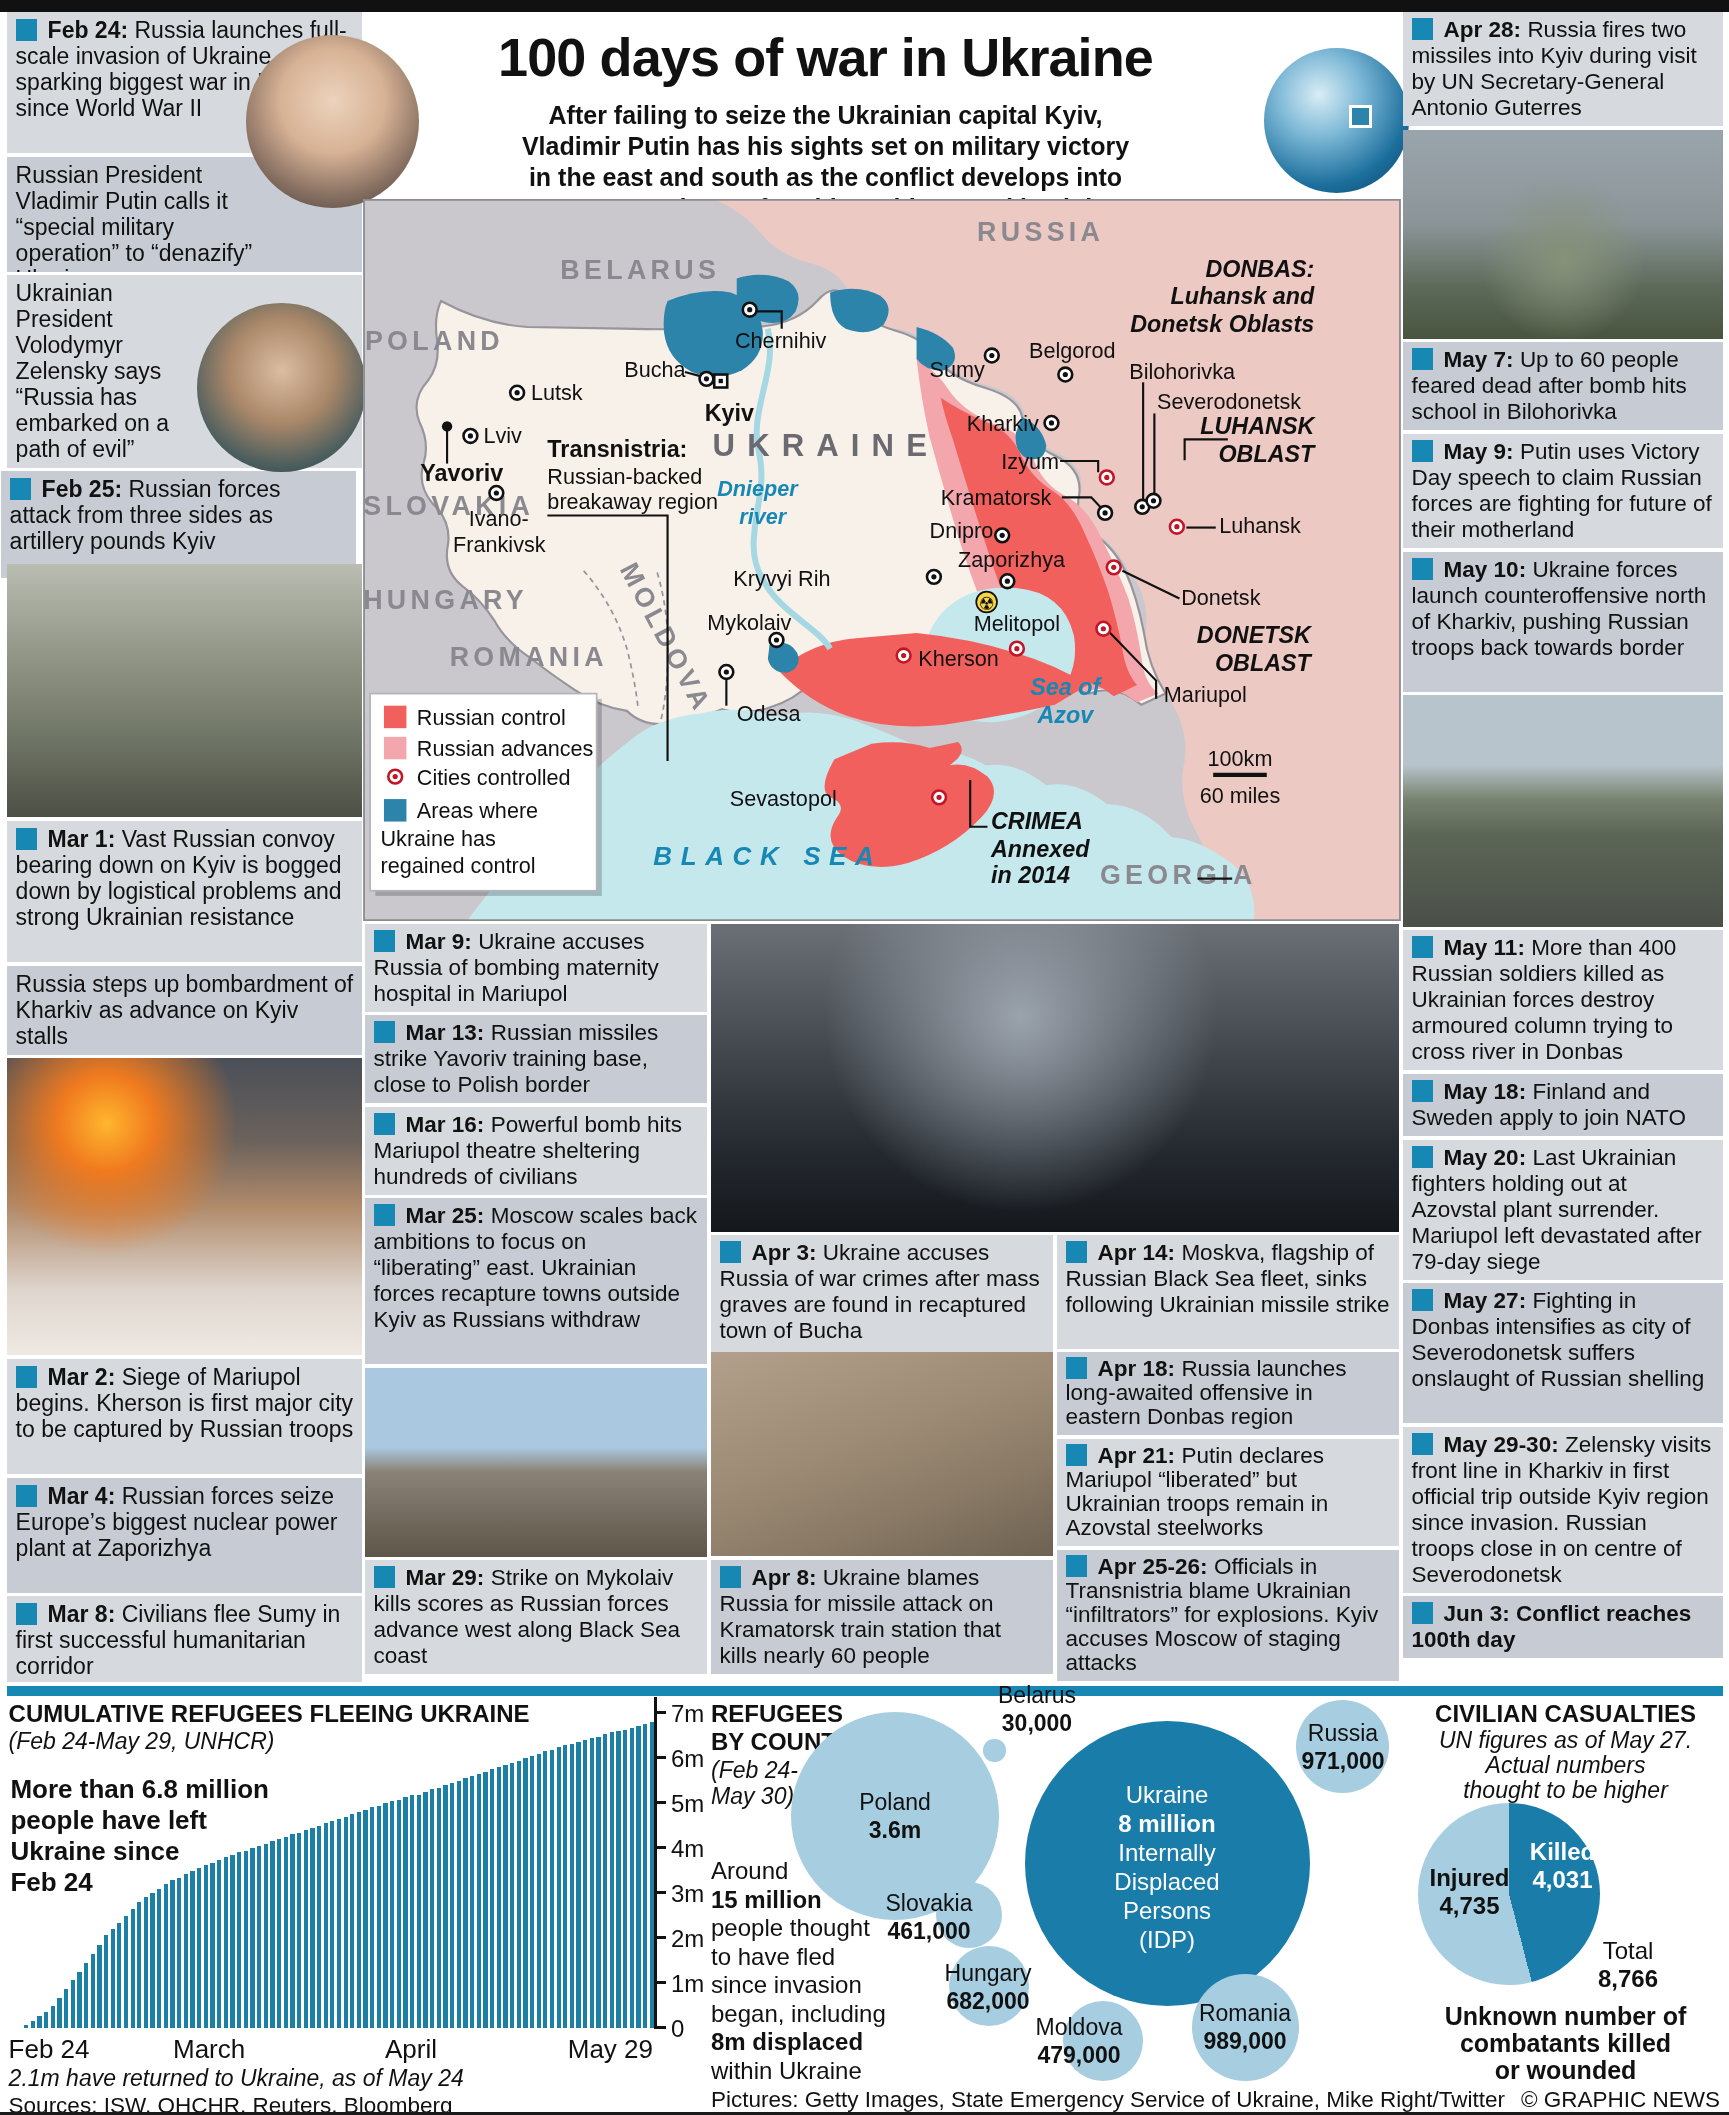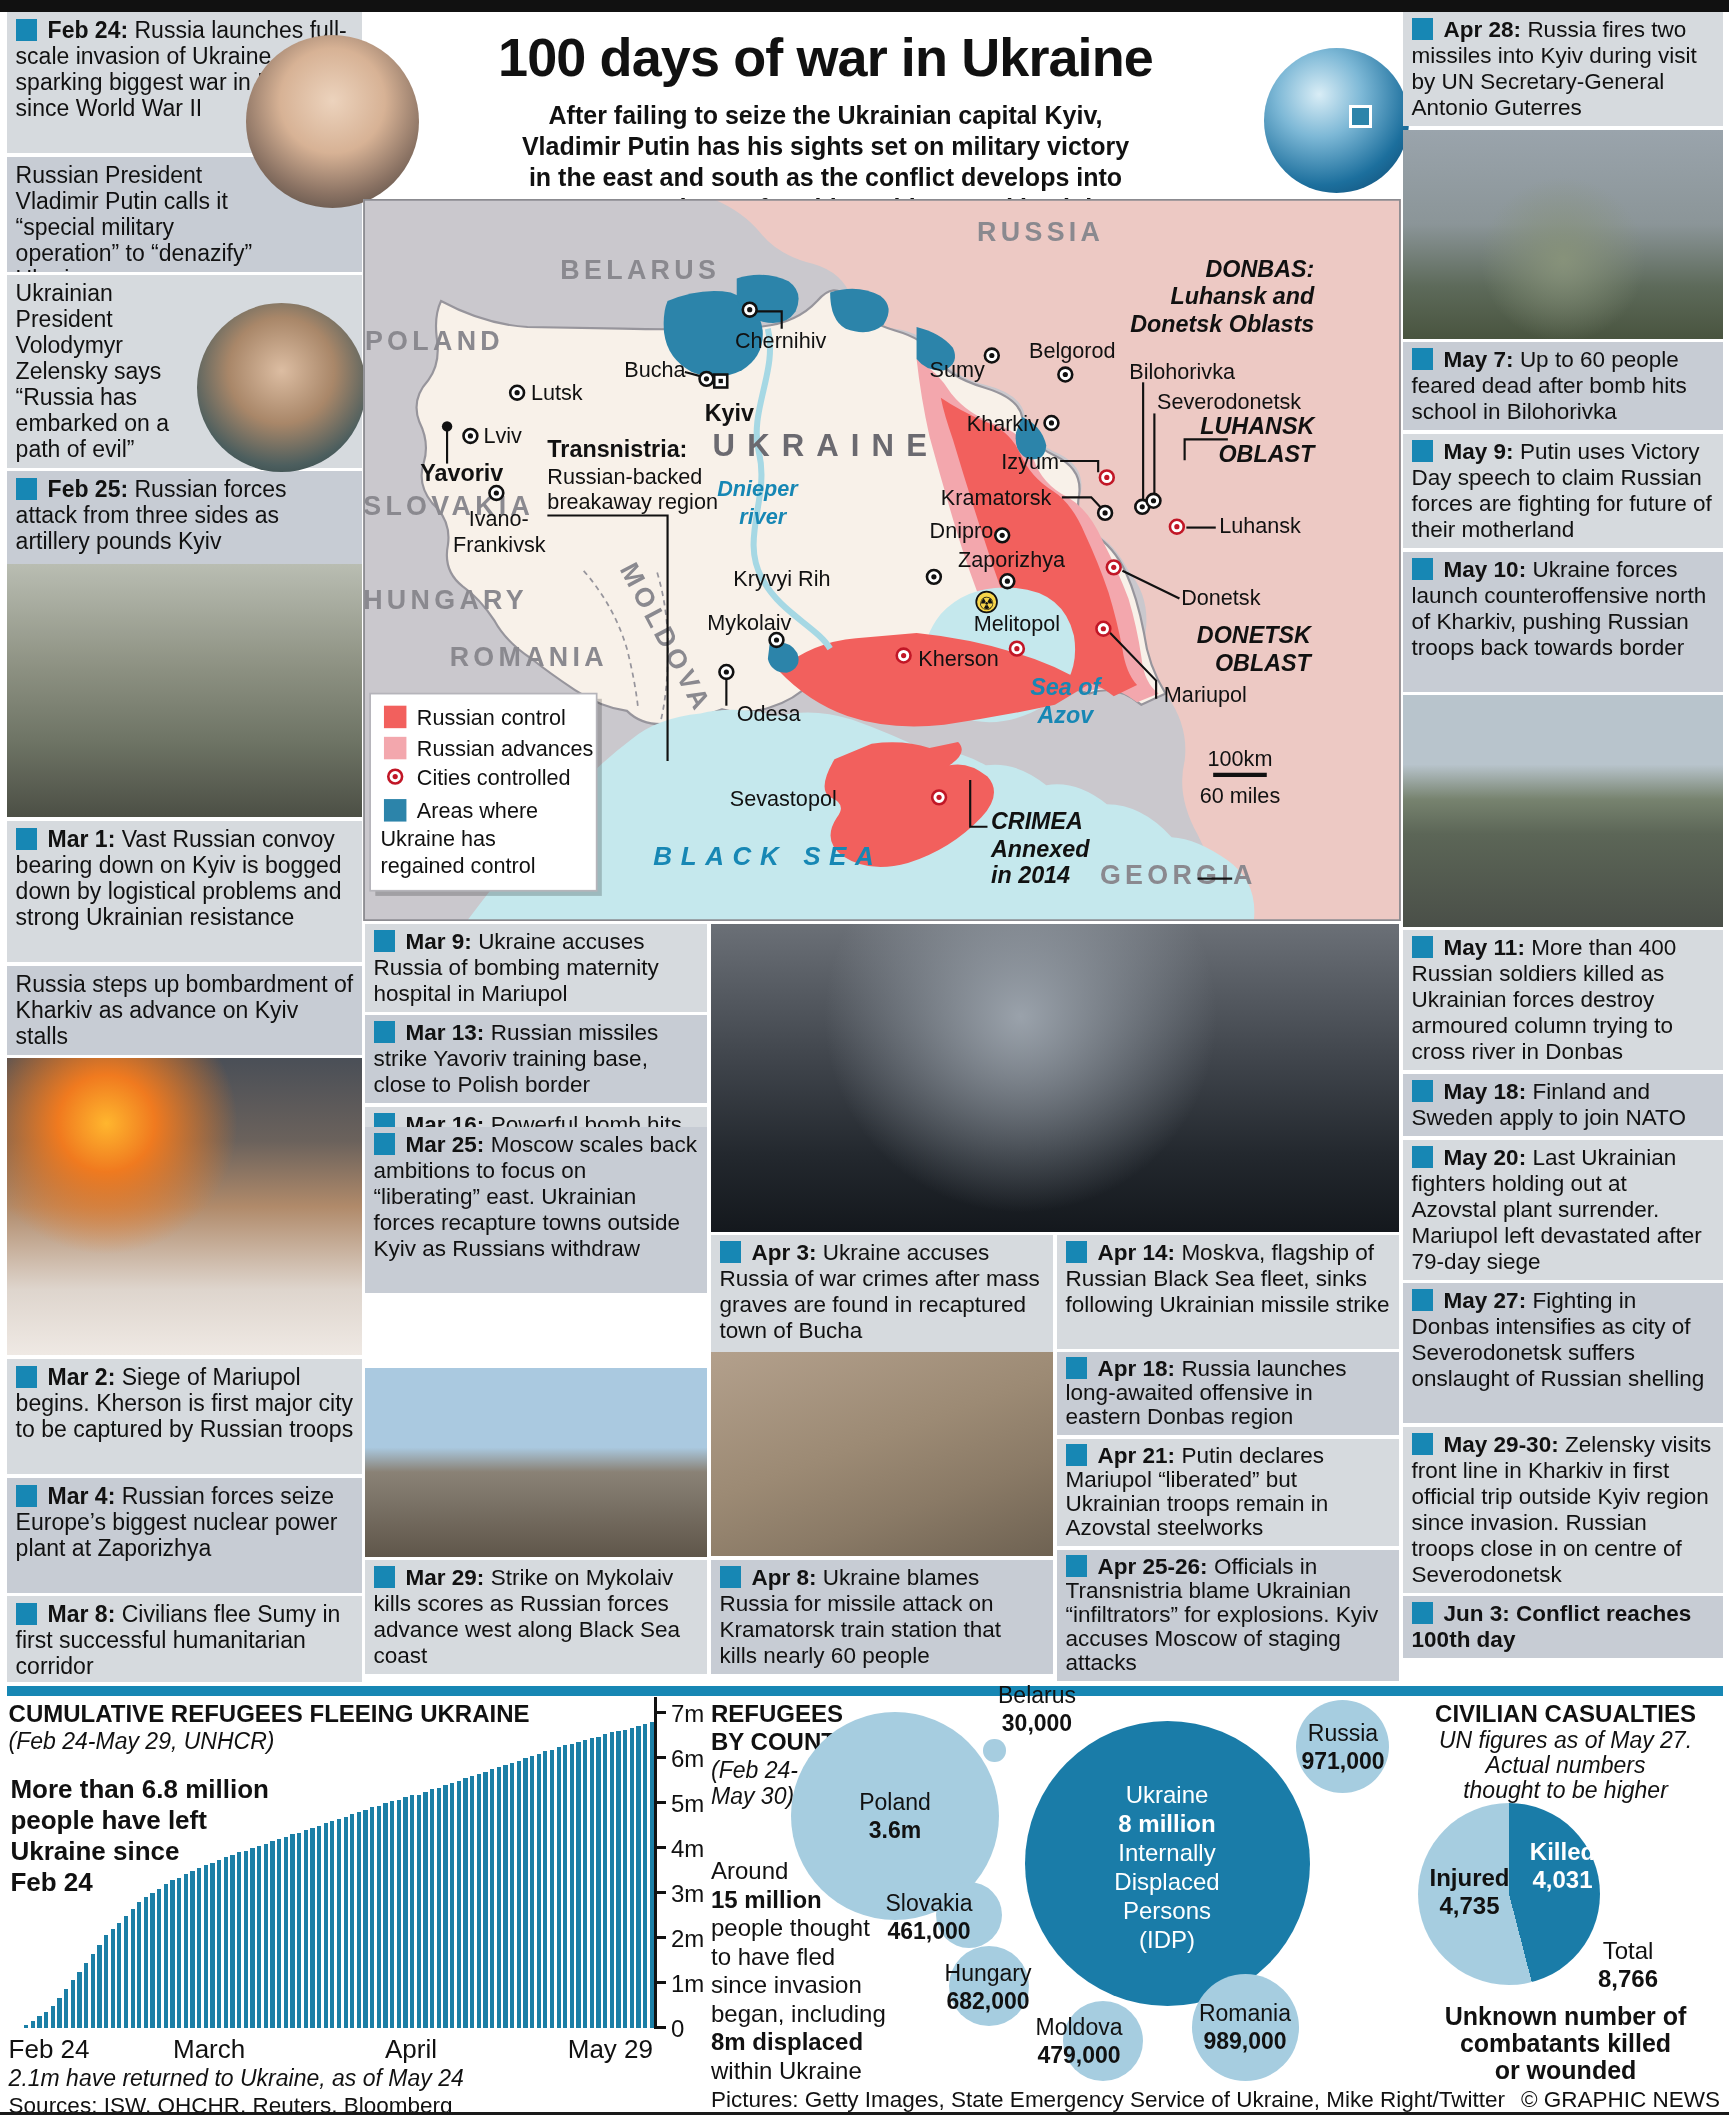--- a/index.html
+++ b/index.html
@@ -70,21 +70,21 @@
     <span class="sq"></span><b>Feb 24:</b>
     <span style="display:inline">Russia launches full-scale invasion of Ukraine, sparking biggest war in Europe since World War II</span>
     <span class="abs" style="right:0;top:0;width:82px;height:141px"></span>
   </div>
   <div class="entry b" style="left:7px;top:157px;width:355px;height:115px">
     <span style="display:block;width:259px">Russian President Vladimir Putin calls it “special military operation” to “denazify” Ukraine</span>
   </div>
   <div class="entry" style="left:7px;top:275px;width:355px;height:193px">
     <span style="display:block;width:173px">Ukrainian President Volodymyr Zelensky says “Russia has embarked on a path of evil”</span>
   </div>
-  <div class="entry b" style="left:7px;top:471px;width:355px;height:107px">
+  <div class="entry b" style="left:1px;top:471px;width:355px;height:107px">
     <span class="sq"></span><b>Feb 25:</b>
     <span>Russian forces attack from three sides as artillery pounds Kyiv</span>
   </div>
   <div class="photo" style="left:7px;top:564px;width:355px;height:253px;
               background:linear-gradient(180deg,#b9bdb2 0%,#8e9283 40%,#6e7465 70%,#4c4f45 100%)"></div>
   <div class="entry" style="left:7px;top:821px;width:355px;height:141px">
     <span class="sq"></span><b>Mar 1:</b>
     <span>Vast Russian convoy bearing down on Kyiv is bogged down by logistical problems and strong Ukrainian resistance</span>
   </div>
   <div class="entry b" style="left:7px;top:966px;width:355px;height:89px">
@@ -298,21 +298,21 @@
     <span>Ukraine accuses Russia of bombing maternity hospital in Mariupol</span>
   </div>
   <div class="entry b" style="left:365px;top:1015px;width:342px;height:88px;font-size:22.5px">
     <span class="sq"></span><b>Mar 13:</b>
     <span>Russian missiles strike Yavoriv training base, close to Polish border</span>
   </div>
   <div class="entry" style="left:365px;top:1107px;width:342px;height:88px;font-size:22.5px">
     <span class="sq"></span><b>Mar 16:</b>
     <span>Powerful bomb hits Mariupol theatre sheltering hundreds of civilians</span>
   </div>
-  <div class="entry b" style="left:365px;top:1127px;width:342px;height:166px;font-size:22.5px">
+  <div class="entry b" style="left:365px;top:1198px;width:342px;height:166px;font-size:22.5px">
     <span class="sq"></span><b>Mar 25:</b>
     <span>Moscow scales back ambitions to focus on “liberating” east. Ukrainian forces recapture towns outside Kyiv as Russians withdraw</span>
   </div>
   <div class="photo" style="left:365px;top:1368px;width:342px;height:189px;
               background:linear-gradient(180deg,#aac9e0 0%,#aac9e0 42%,#8a8276 55%,#5f564a 100%)"></div>
   <div class="entry" style="left:365px;top:1560px;width:342px;height:114px;font-size:22.5px">
     <span class="sq"></span><b>Mar 29:</b>
     <span>Strike on Mykolaiv kills scores as Russian forces advance west along Black Sea coast</span>
   </div>
 

